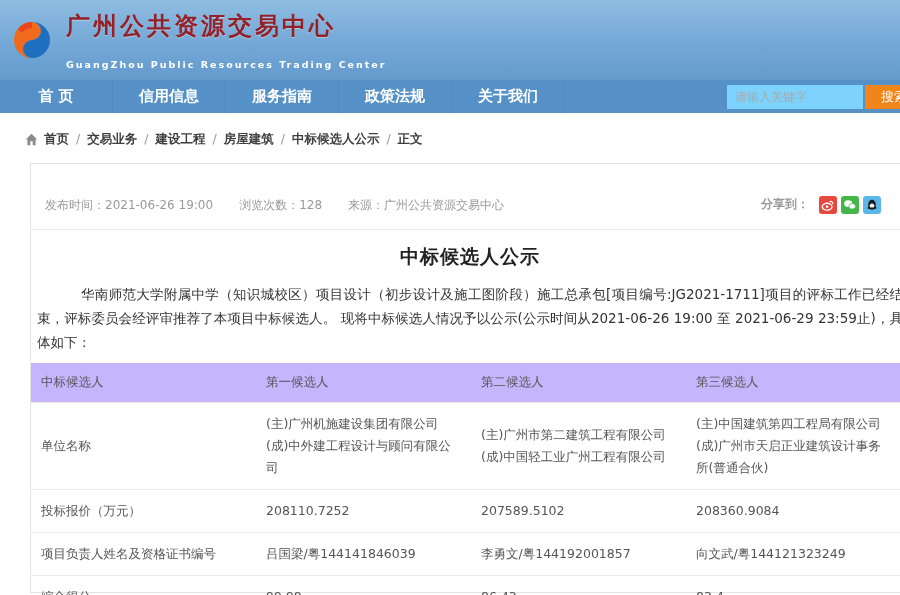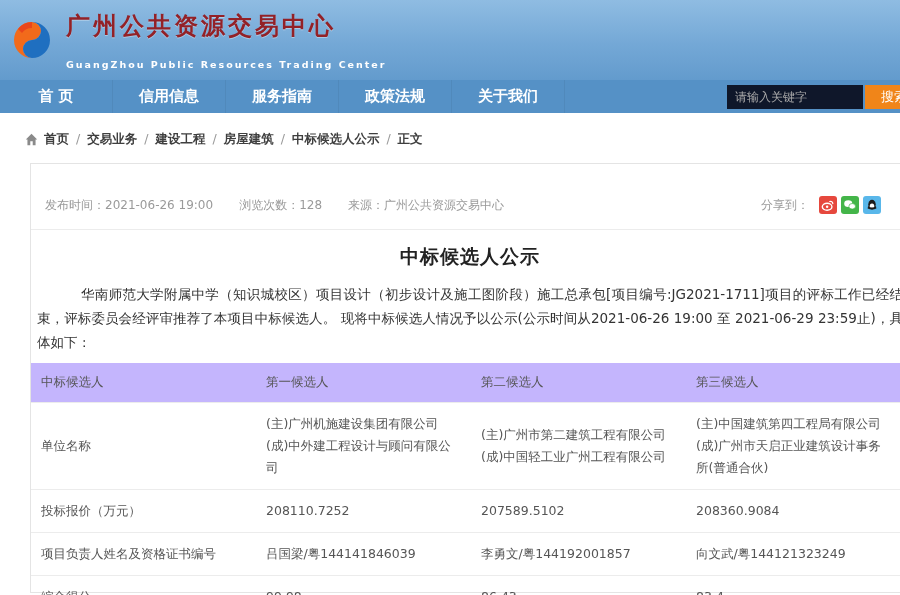--- a/index.html
+++ b/index.html
@@ -33,21 +33,21 @@
   .nav-item {
     width:113px; line-height:33px; text-align:center;
     color:#fff; font-size:15px; font-weight:bold; text-decoration:none;
     border-right:1px solid rgba(0,0,0,0.05);
   }
   .search-box {
     position:absolute; top:5px; left:727px; display:flex; height:24px;
   }
   .search-input {
     width:136px; height:24px; border:none; outline:none;
-    padding:0 8px; font-size:12px; color:#666; background:#0f172a;
+    padding:0 8px; font-size:12px; color:#666; background:#7dd3fc;
   }
   .search-input::placeholder { color:#aaa; }
   .search-btn {
     width:58px; height:24px; border:none; background:#f08519; color:#fff;
     font-size:13px; cursor:pointer; margin-left:2px;
   }
 
   
   .breadcrumb {
     padding:18px 0 0 25px; display:flex; align-items:center;
@@ -60,21 +60,21 @@
   
   .content-box {
     position:absolute; left:30px; top:163px; width:880px; height:430px;
     background:#fff; border:1px solid #e4e4e4;
   }
   .meta-row {
     display:flex; align-items:center; padding:32px 28px 15px 14px;
     border-bottom:1px solid #ececec; font-size:12px; color:#9a9a9a;
   }
   .meta-item { margin-right:26px; white-space:nowrap; }
-  .share-wrap { margin-left:auto; display:flex; align-items:flex-end; }
+  .share-wrap { margin-left:auto; display:flex; align-items:flex-start;font-weight:bold; }
   .share-label { font-size:12px; color:#9a9a9a; margin-right:6px; }
   .sicon {
     width:18px; height:18px; border-radius:3px; margin-left:4px;
     display:inline-flex; align-items:center; justify-content:center; cursor:pointer;
   }
   .sicon svg { width:14px; height:14px; }
   .sicon-weibo { background:#e6483d; }
   .sicon-wechat { background:#44b549; }
   .sicon-qq { background:#59b7ea; }
 

